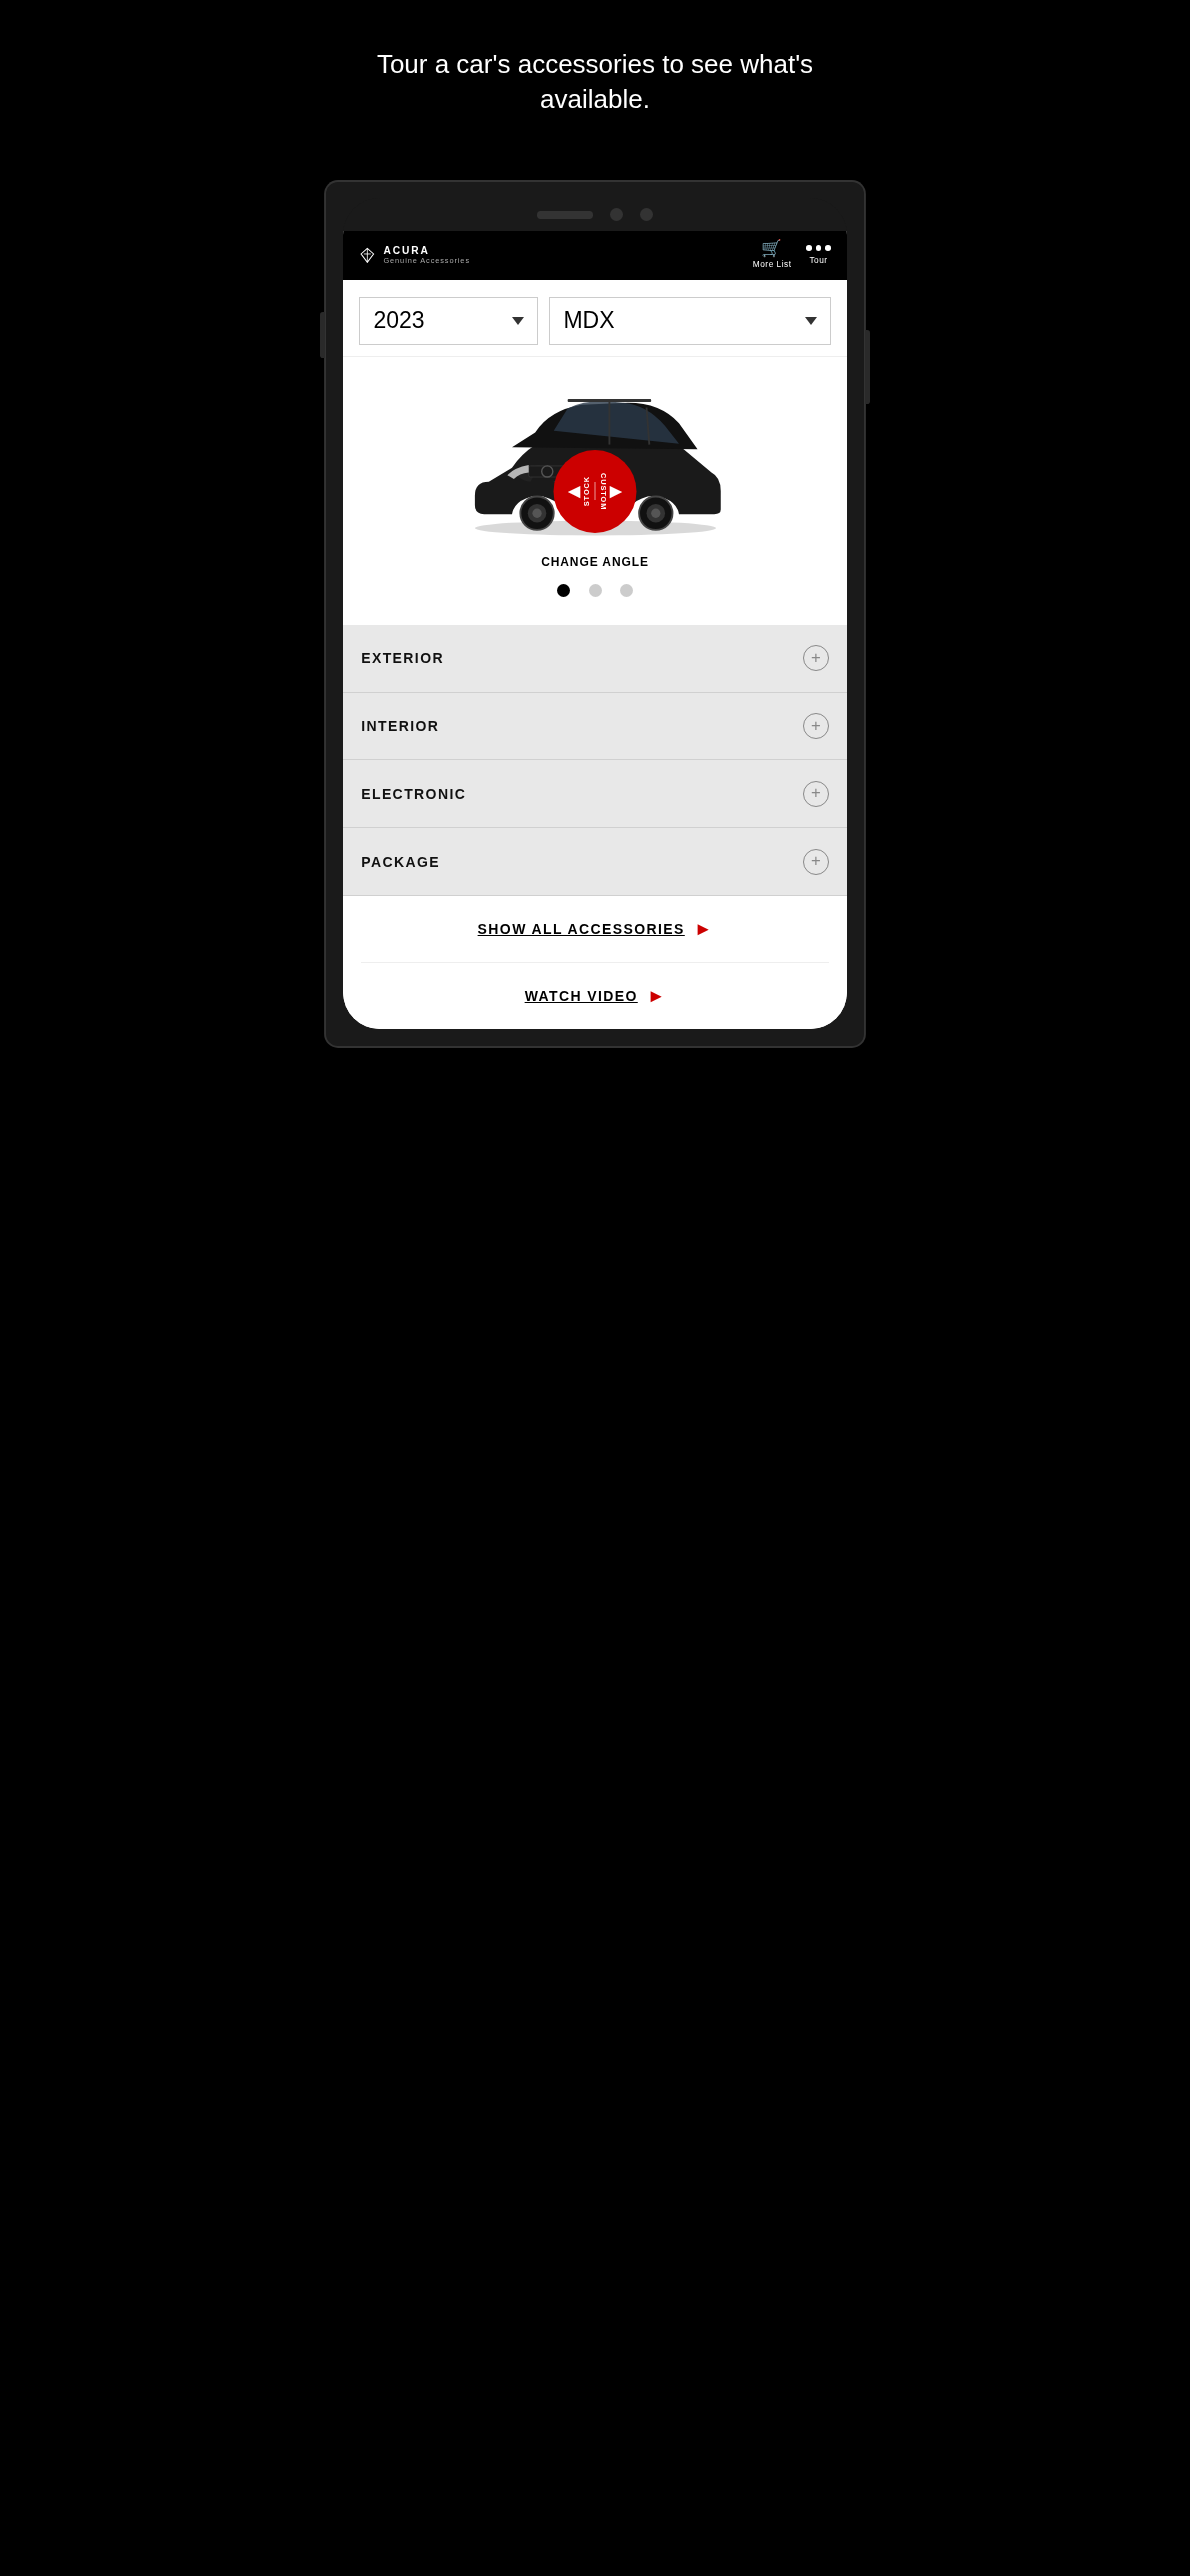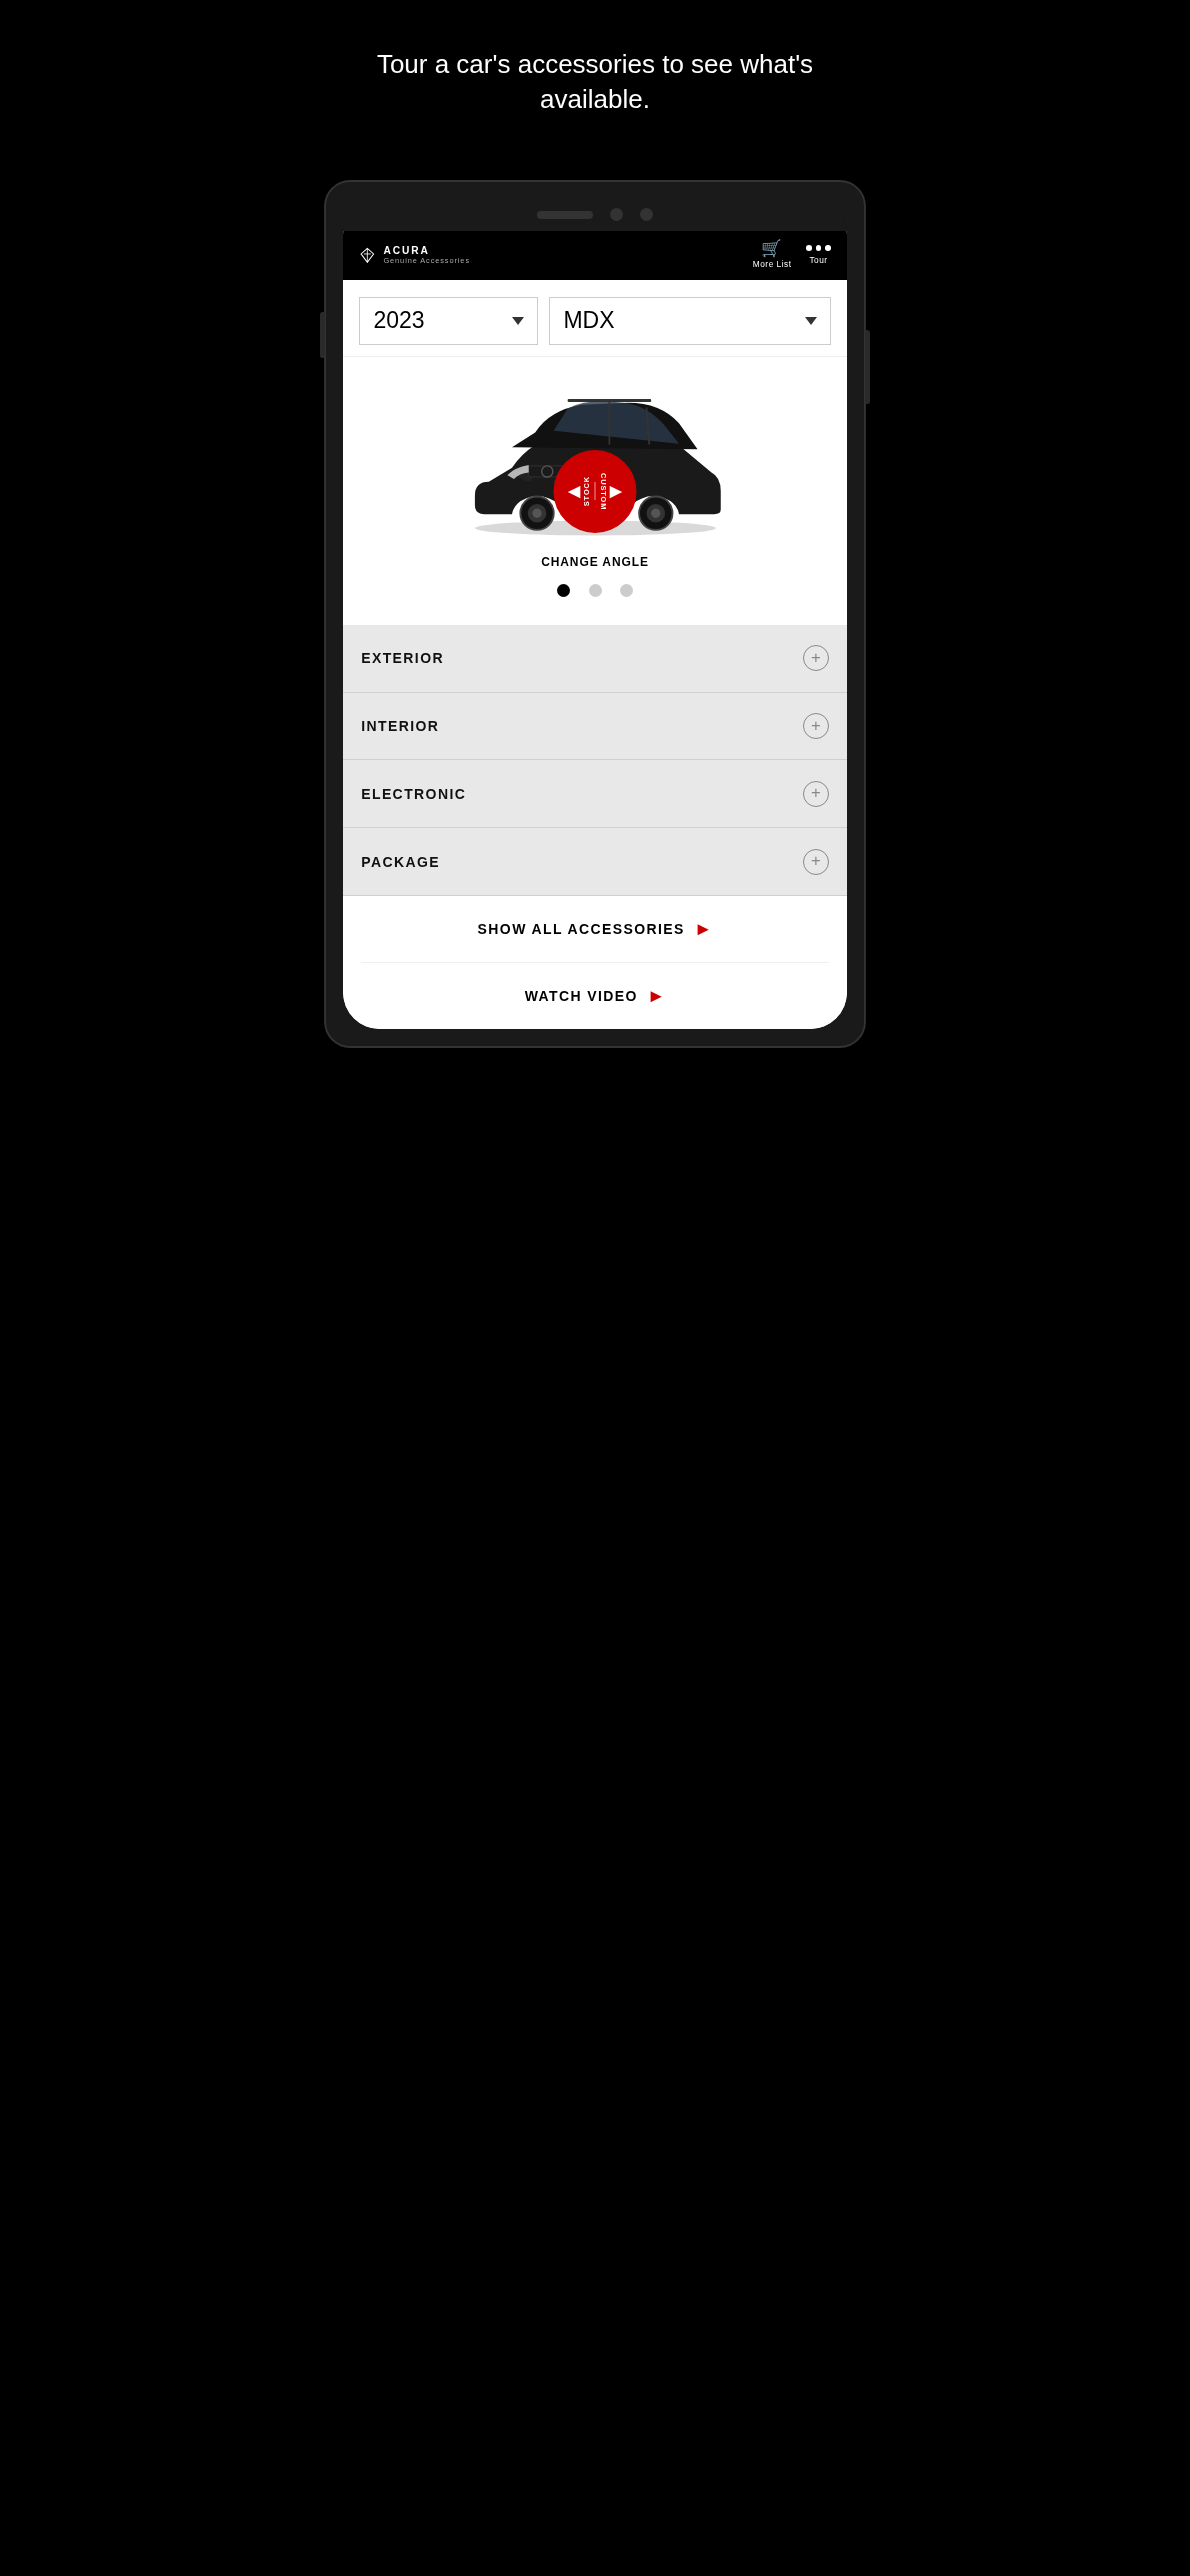--- a/index.html
+++ b/index.html
@@ -28,21 +28,21 @@
       font-weight: 400;
       text-align: center;
       line-height: 1.35;
       padding: 28px 37px 37px;
     }
 
     
     .phone-frame {
       width: 538px;
       background: #1a1a1a;
-      border-radius: 24px;
+      border-radius: 12px;
       padding: 16.7px;
       box-shadow: 0 0 0 1.9px #333, 0 18.5px 56px rgba(0,0,0,0.8);
       position: relative;
     }
 
     
     .phone-frame::before {
       content: '';
       position: absolute;
       left: -5.6px;
@@ -367,20 +367,21 @@
     .bottom-link-row:last-child {
       border-bottom: none;
     }
 
     .bottom-link-text {
       font-size: 14px;
       font-weight: 800;
       letter-spacing: 1.4px;
       color: #000;
       text-transform: uppercase;
+      text-decoration: underline;
     }
 
     .red-chevron {
       color: #cc0000;
       font-size: 18.5px;
       font-weight: 700;
     }
   </style>
 </head>
 <body>

